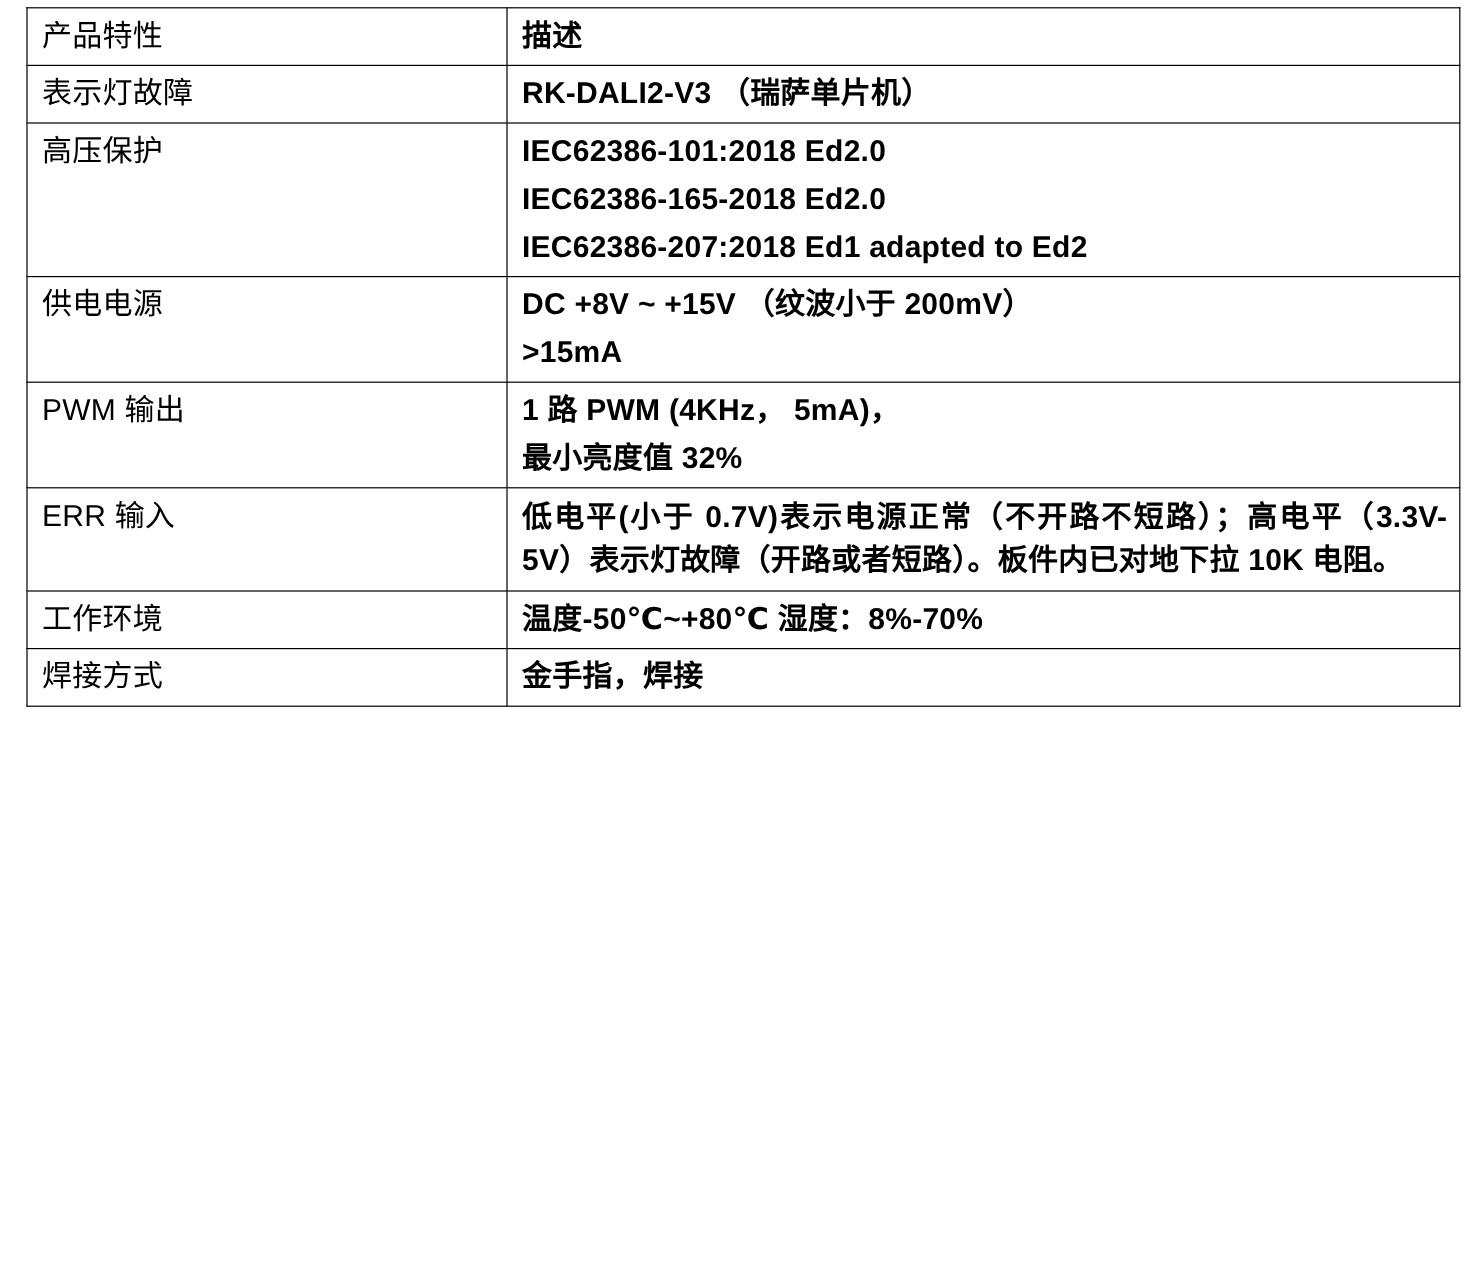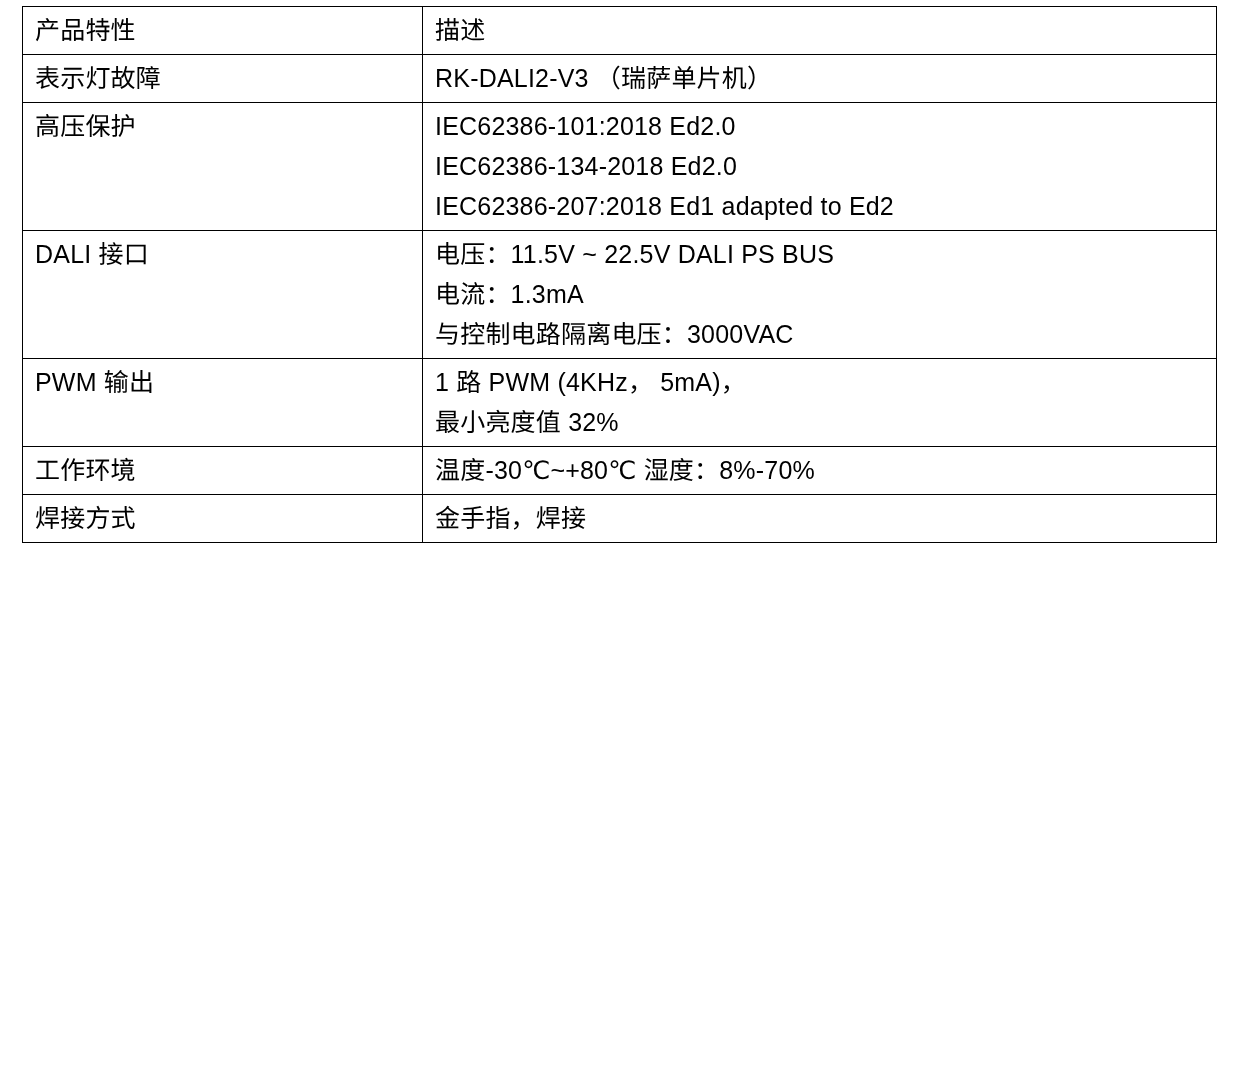--- a/index.html
+++ b/index.html
@@ -35,20 +35,21 @@
     padding: 6px 10px 7px 12px;
     font-size: 25px;
     line-height: 1.36;
     letter-spacing: 0.2px;
   }
   td.label-cell {
     padding-left: 14px;
   }
   td.value-cell {
     padding-left: 14px;
+    font-weight: bold;
   }
   .line {
     display: block;
     white-space: pre-wrap;
   }
   .line + .line {
     margin-top: 6px;
   }
   
   .para {
@@ -86,56 +87,63 @@
           <span class="line">RK-DALI2-V3 （瑞萨单片机）</span>
         </td>
       </tr>
 
       <tr>
         <td class="label-cell">
           <span class="line">高压保护</span>
         </td>
         <td class="value-cell">
           <span class="line">IEC62386-101:2018 Ed2.0</span>
-          <span class="line">IEC62386-134-2018 Ed2.0</span>
+          <span class="line">IEC62386-165-2018 Ed2.0</span>
           <span class="line">IEC62386-207:2018 Ed1 adapted to Ed2</span>
         </td>
       </tr>
 
-
       <tr>
         <td class="label-cell">
-          <span class="line">DALI 接口</span>
+          <span class="line">供电电源</span>
         </td>
         <td class="value-cell">
-          <span class="line">电压：11.5V ~ 22.5V DALI PS BUS</span>
-          <span class="line">电流：1.3mA</span>
-          <span class="line">与控制电路隔离电压：3000VAC</span>
+          <span class="line">DC +8V ~ +15V （纹波小于 200mV）</span>
+          <span class="line">&gt;15mA</span>
         </td>
       </tr>
+
 
 
       <tr>
         <td class="label-cell">
           <span class="line">PWM 输出</span>
         </td>
         <td class="value-cell">
           <span class="line">1 路 PWM (4KHz， 5mA)，</span>
           <span class="line">最小亮度值 32%</span>
         </td>
       </tr>
 
+      <tr>
+        <td class="label-cell">
+          <span class="line">ERR 输入</span>
+        </td>
+        <td class="value-cell">
+          <span class="para">低电平(小于 0.7V)表示电源正常（不开路不短路）；高电平（3.3V-5V）表示灯故障（开路或者短路）。板件内已对地下拉 10K 电阻。</span>
+        </td>
+      </tr>
 
 
       <tr>
         <td class="label-cell">
           <span class="line">工作环境</span>
         </td>
         <td class="value-cell">
-          <span class="line">温度-30℃~+80℃ 湿度：8%-70%</span>
+          <span class="line">温度-50℃~+80℃ 湿度：8%-70%</span>
         </td>
       </tr>
 
 
       <tr>
         <td class="label-cell">
           <span class="line">焊接方式</span>
         </td>
         <td class="value-cell">
           <span class="line">金手指，焊接</span>

